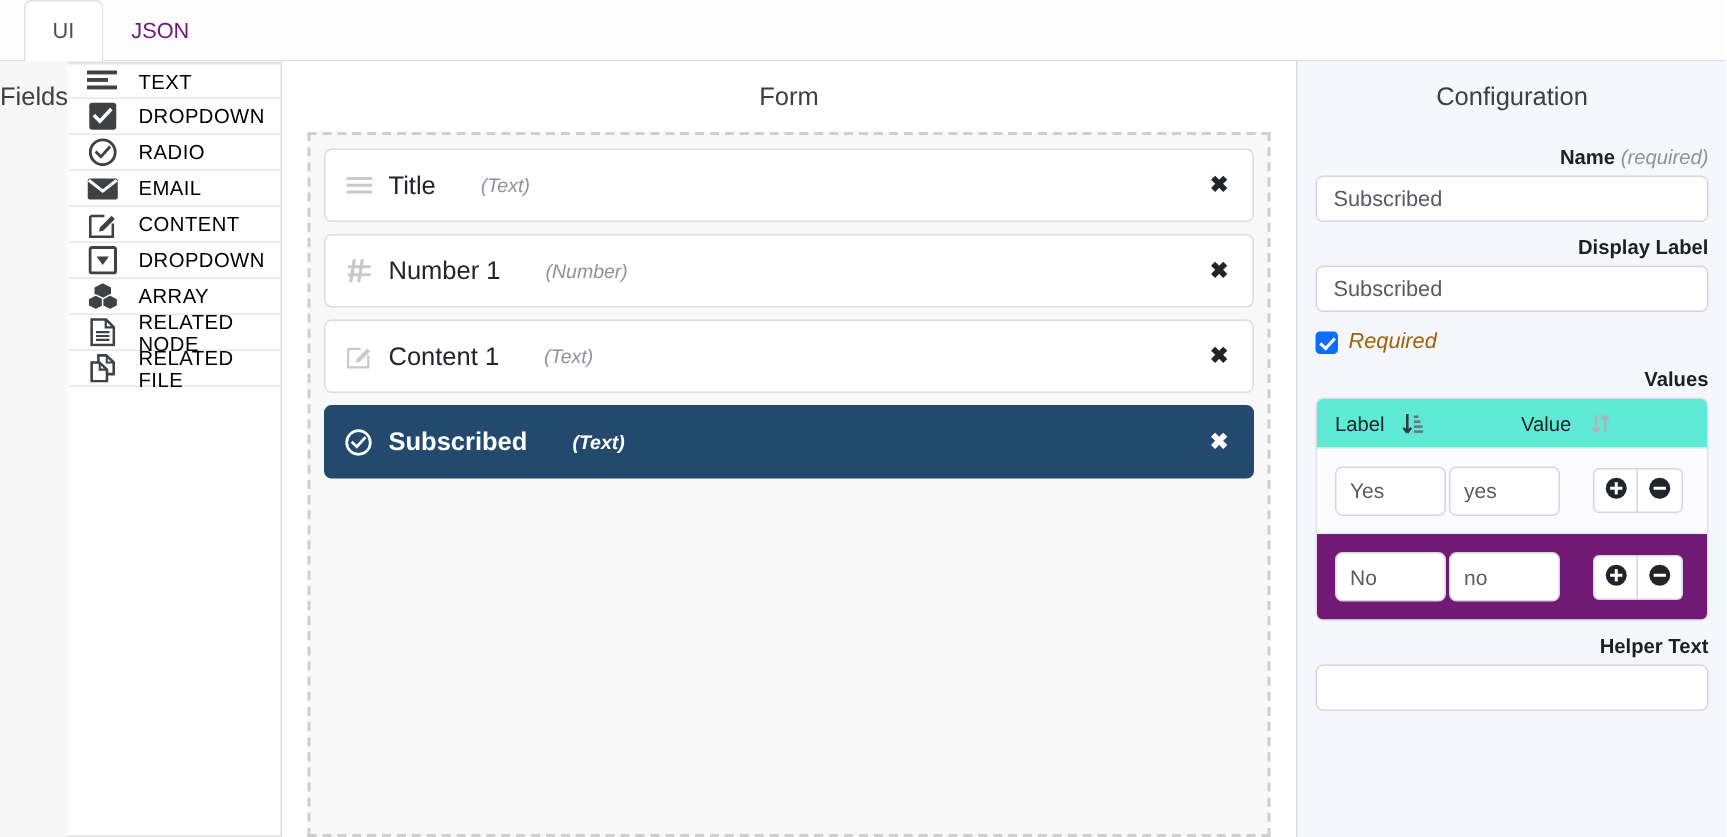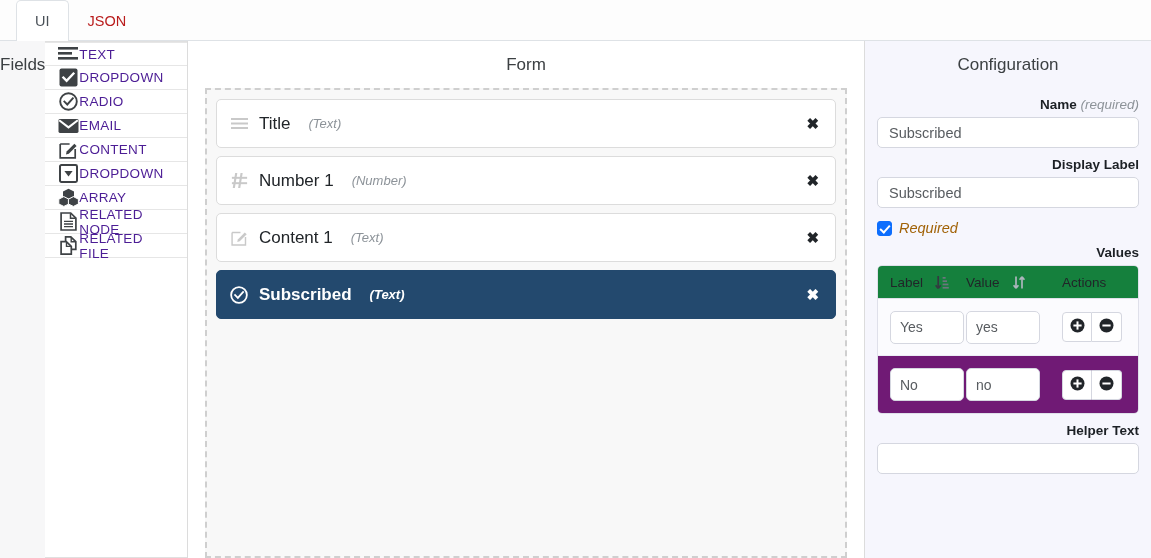--- a/index.html
+++ b/index.html
@@ -18,21 +18,21 @@
     display: flex;
     align-items: stretch;
     border-bottom: 1px solid #dee2e6;
     background: #fdfdfd;
     padding-left: 16px;
   }
   .tab {
     display: flex; align-items: center;
     padding: 0 18px;
     font-size: 14.5px;
-    color: #b91c1c;
+    color: #701a75;
     cursor: pointer;
     border: 1px solid transparent;
     border-bottom: none;
     margin-bottom: -1px;
     background: transparent;
   }
   .tab.active {
     color: #495057;
     background: #ffffff;
     border-color: #dee2e6 #dee2e6 #ffffff;
@@ -67,26 +67,27 @@
     background: #ffffff;
     border: 1px solid #e0e0e0;
     border-right: none;
     border-left: none;
     flex: 1;
     overflow: hidden;
   }
   .field-item {
     display: flex;
     align-items: center;
+    gap: 13px;
     height: 24px;
     padding: 0 12px;
     border-bottom: 1px solid #e6e6e6;
     font-size: 13.5px;
     letter-spacing: .3px;
-    color: #4c1d95;
+    color: #000000;
     cursor: grab;
     background: #fff;
   }
   .field-item:first-child { border-top: 1px solid #e6e6e6; }
   .field-item .ic { width: 22px; height: 20px; flex: 0 0 22px; display:flex; align-items:center; justify-content:center; color:#3e4245; }
   .field-item .ic svg { display: block; }
 
   
   .form-col {
     flex: 1 1 auto;
@@ -119,21 +120,21 @@
     background: #23496e;
     border-color: #23496e;
     color: #ffffff;
     font-weight: bold;
   }
   .form-row-left { display: flex; align-items: center; gap: 10px; min-width: 0; }
   .form-row-left .ic { width: 20px; display:flex; align-items:center; justify-content:center; color: #c9c9c9; }
   .form-row.selected .ic { color: #ffffff; }
   .fr-label { font-size: 17px; color: #212529; }
   .form-row.selected .fr-label { color: #ffffff; font-weight: bold; }
-  .fr-type { font-size: 13px; font-style: italic; color: #8d9399; margin-left: 8px; }
+  .fr-type { font-size: 13px; font-style: italic; color: #8d9399; margin-left: 20px; }
   .form-row.selected .fr-type { color: #ffffff; font-weight: bold; }
   .fr-remove {
     font-size: 15px; font-weight: bold; color: #212529; cursor: pointer;
     line-height: 1; padding: 2px 1px;
   }
   .form-row.selected .fr-remove { color: #ffffff; }
 
   
   .config-col {
     width: 287px;
@@ -182,24 +183,25 @@
 
   .values-table {
     border: 1px solid #dfe0ea;
     border-radius: 5px;
     background: #ffffff;
     overflow: hidden;
   }
   .vt-head {
     display: flex; align-items: center;
     height: 33px;
-    background: #15803d;
+    background: #5eead4;
     border-bottom: 1px solid #dfe0ea;
     font-size: 13.5px;
     color: #212529;
+    gap: 48px;
   }
   .vt-head .c-label { flex: 0 0 88px; padding-left: 12px; display:flex; align-items:center; gap:12px;}
   .vt-head .c-value { flex: 0 0 92px; display:flex; align-items:center; gap:12px;}
   .vt-head .c-actions { flex: 1; padding-left: 4px; }
   .sort-ic { display:inline-flex; align-items:center; cursor:pointer; }
   .vt-row {
     display: flex; align-items: center;
     height: 57px;
     border-bottom: 1px solid #eceef5;
     background: #fbfbfe;

